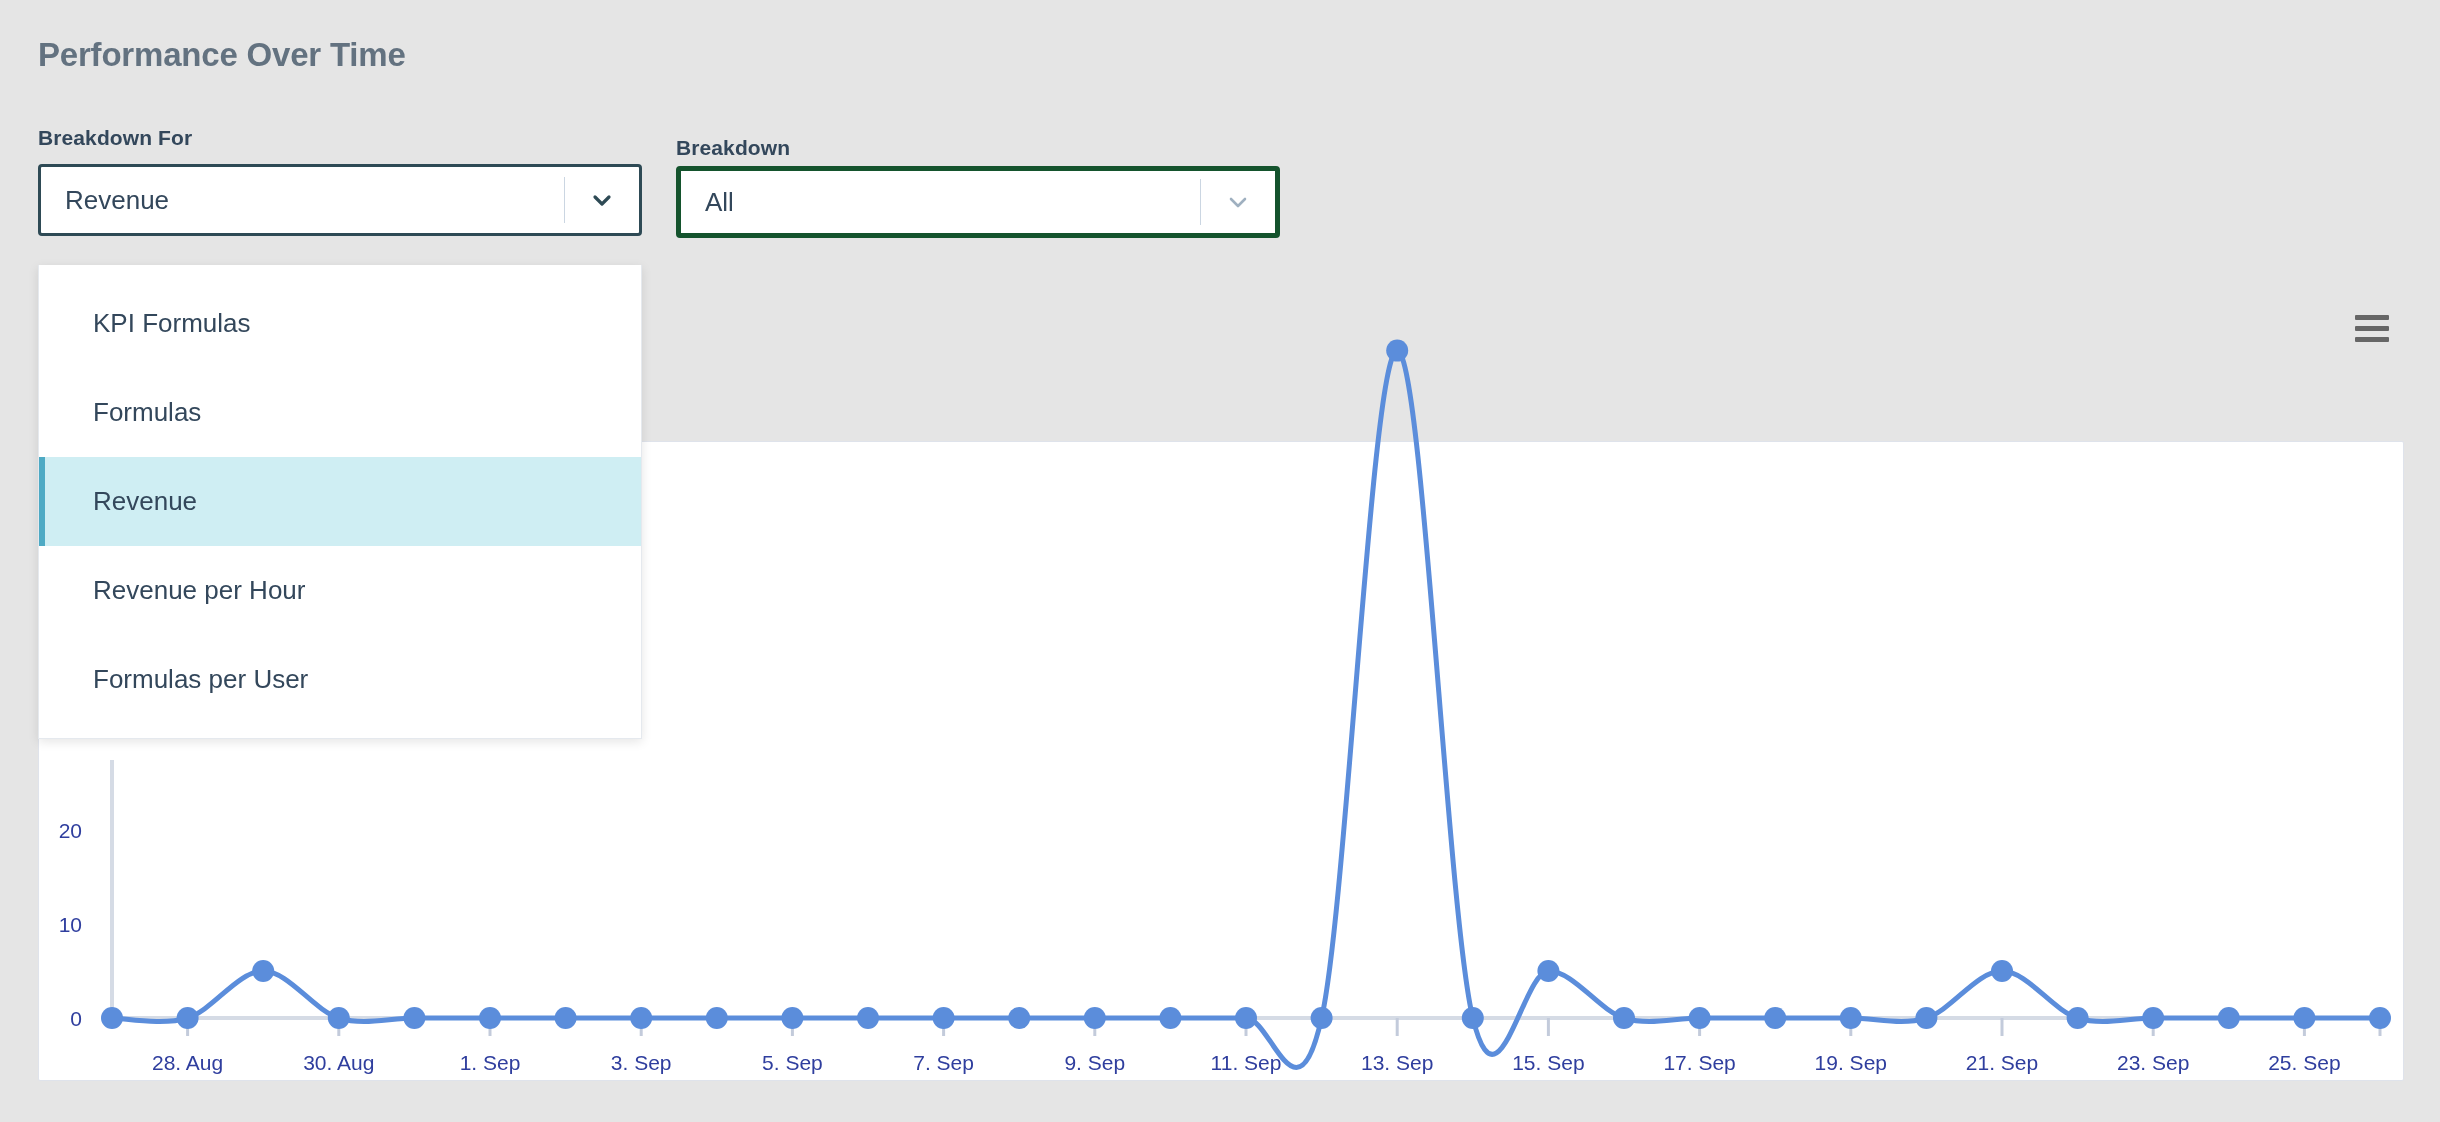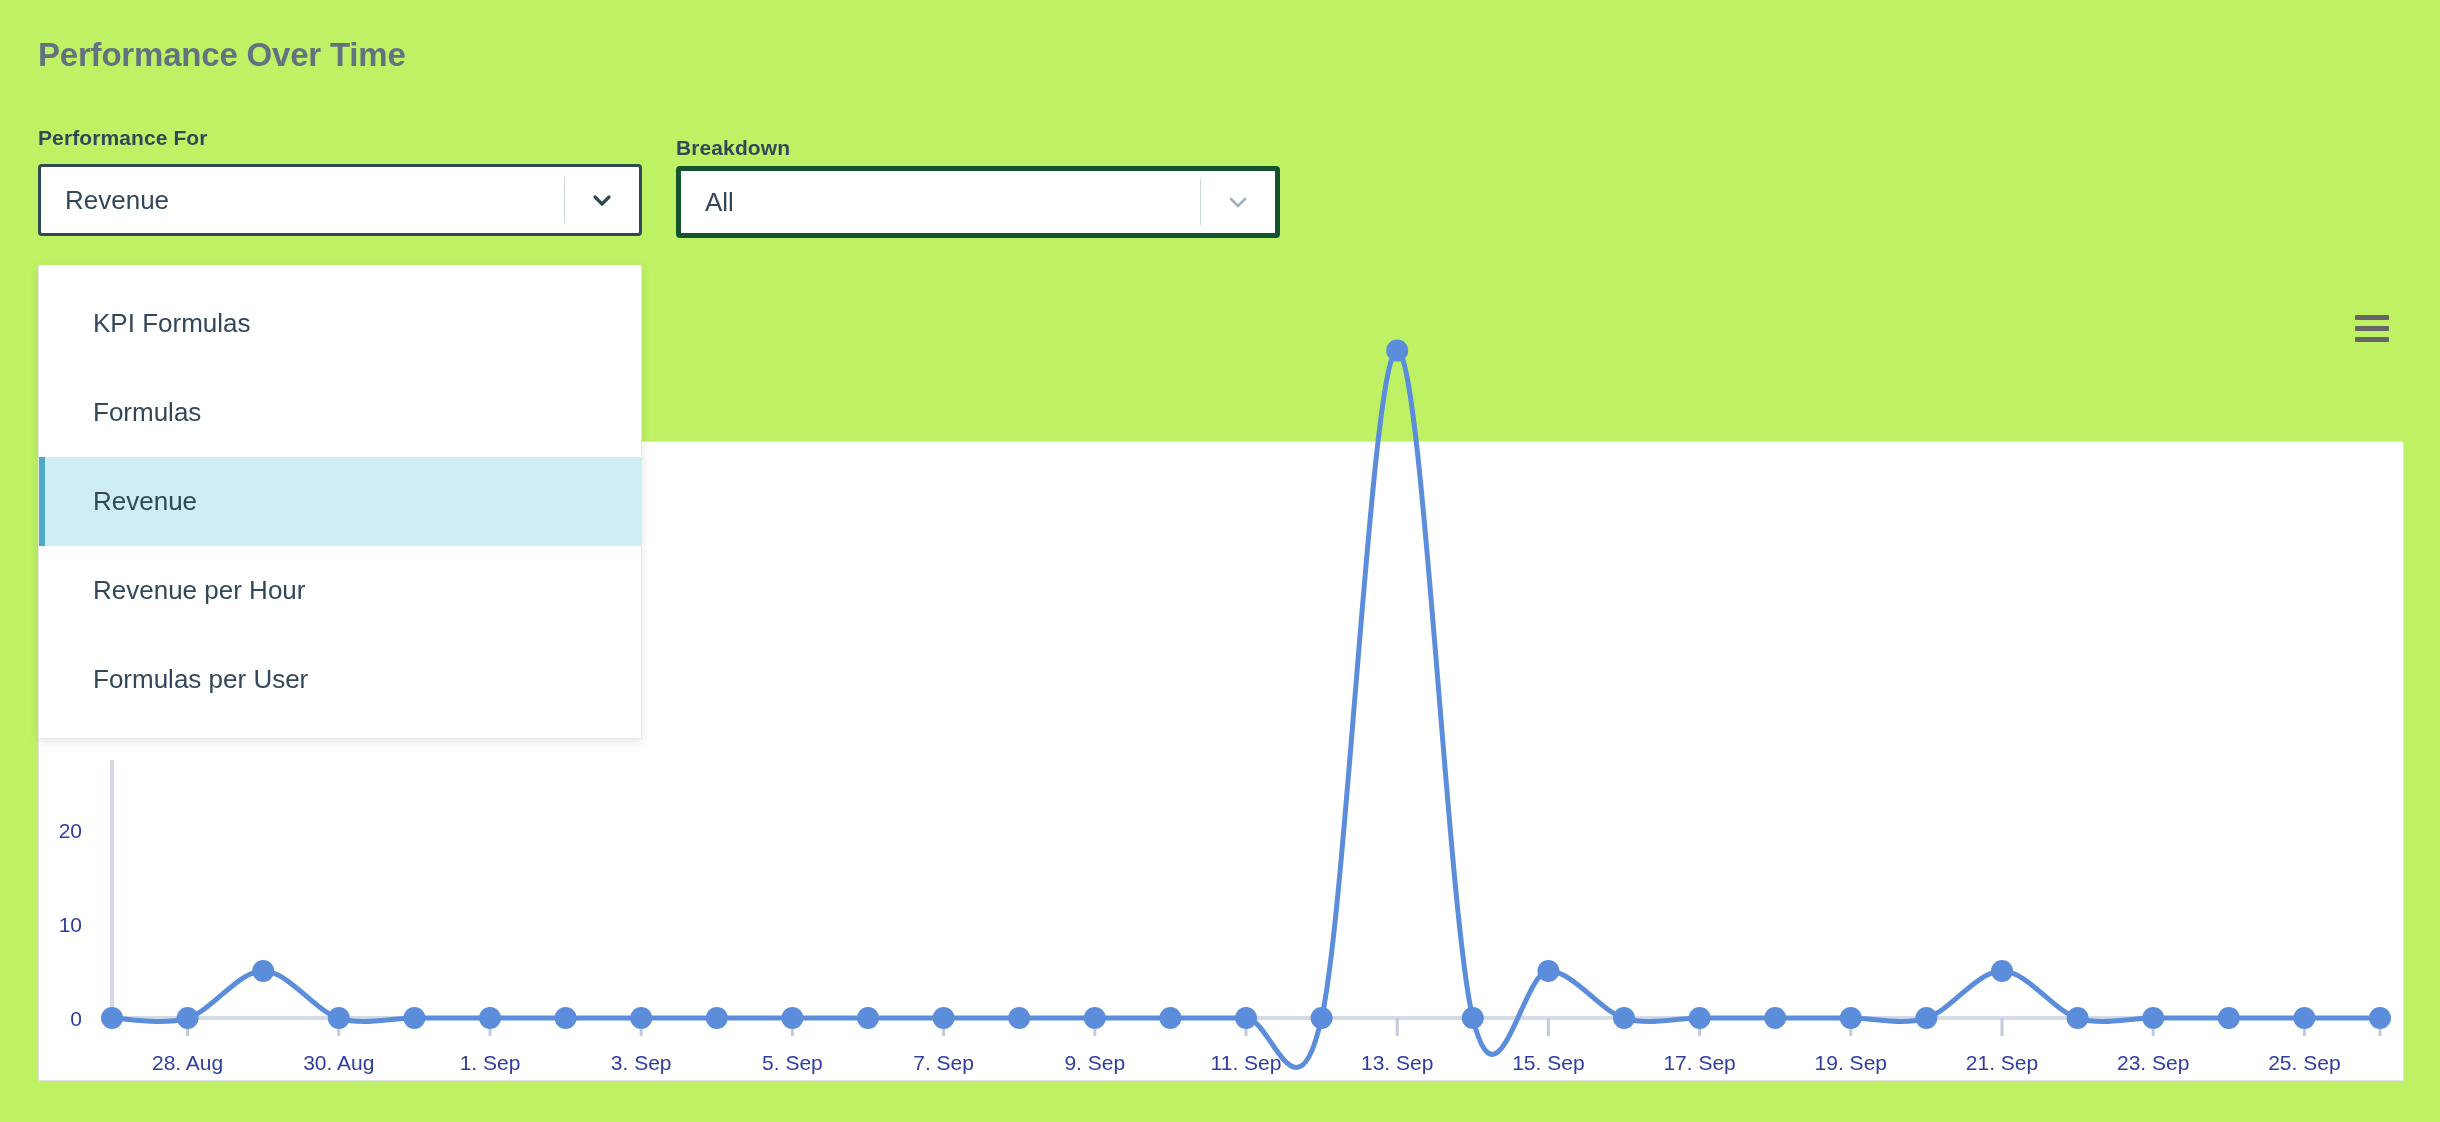--- a/index.html
+++ b/index.html
@@ -5,21 +5,21 @@
   * { box-sizing: border-box; }
   html, body {
     margin: 0; padding: 0;
     background: #ffffff;
     font-family: "Liberation Sans", sans-serif;
   }
   #page {
     position: relative;
     width: 2440px;
     height: 1122px;
-    background: #bef264;
+    background: #e5e5e5;
     overflow: hidden;
   }
 
   
   .panel-title {
     position: absolute;
     left: 38px;
     top: 36px;
     font-size: 33px;
     font-weight: bold;
@@ -166,21 +166,21 @@
   .axis-text-y { text-anchor: end; }
   .axis-text-x { text-anchor: middle; }
 </style>
 </head>
 <body>
 
 <div id="page">
 
   <div class="panel-title">Performance Over Time</div>
 
-  <div class="field-label label-statistics">Performance For</div>
+  <div class="field-label label-statistics">Breakdown For</div>
 
   <div class="field-label label-breakdown">Breakdown</div>
 
   <div class="select-box select-statistics">
     <div class="select-value">Revenue</div>
     <div class="select-divider"></div>
     <div class="select-arrow">
       <svg class="chevron chevron-dark" viewBox="0 0 24 24" fill="none">
         <path d="M5 9 L12 16 L19 9" stroke-width="3.2" stroke-linecap="round" stroke-linejoin="round"></path>
       </svg>

